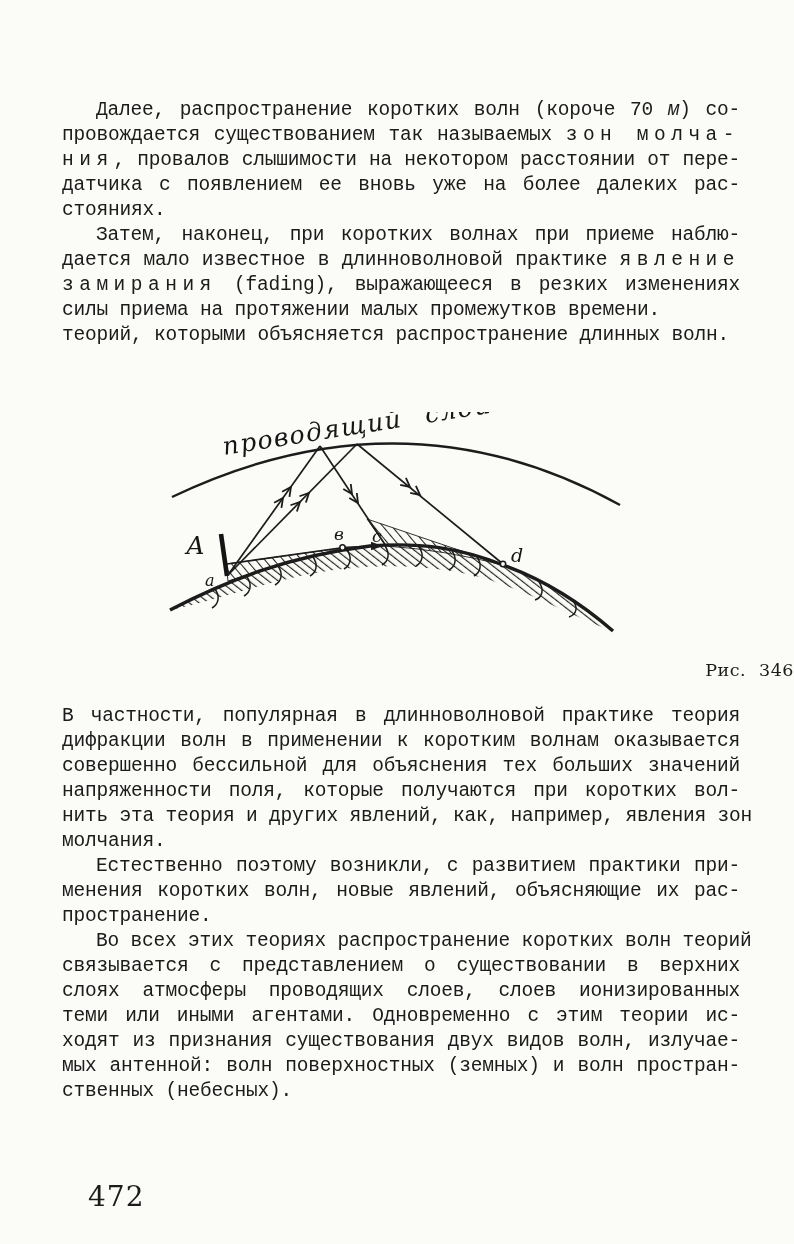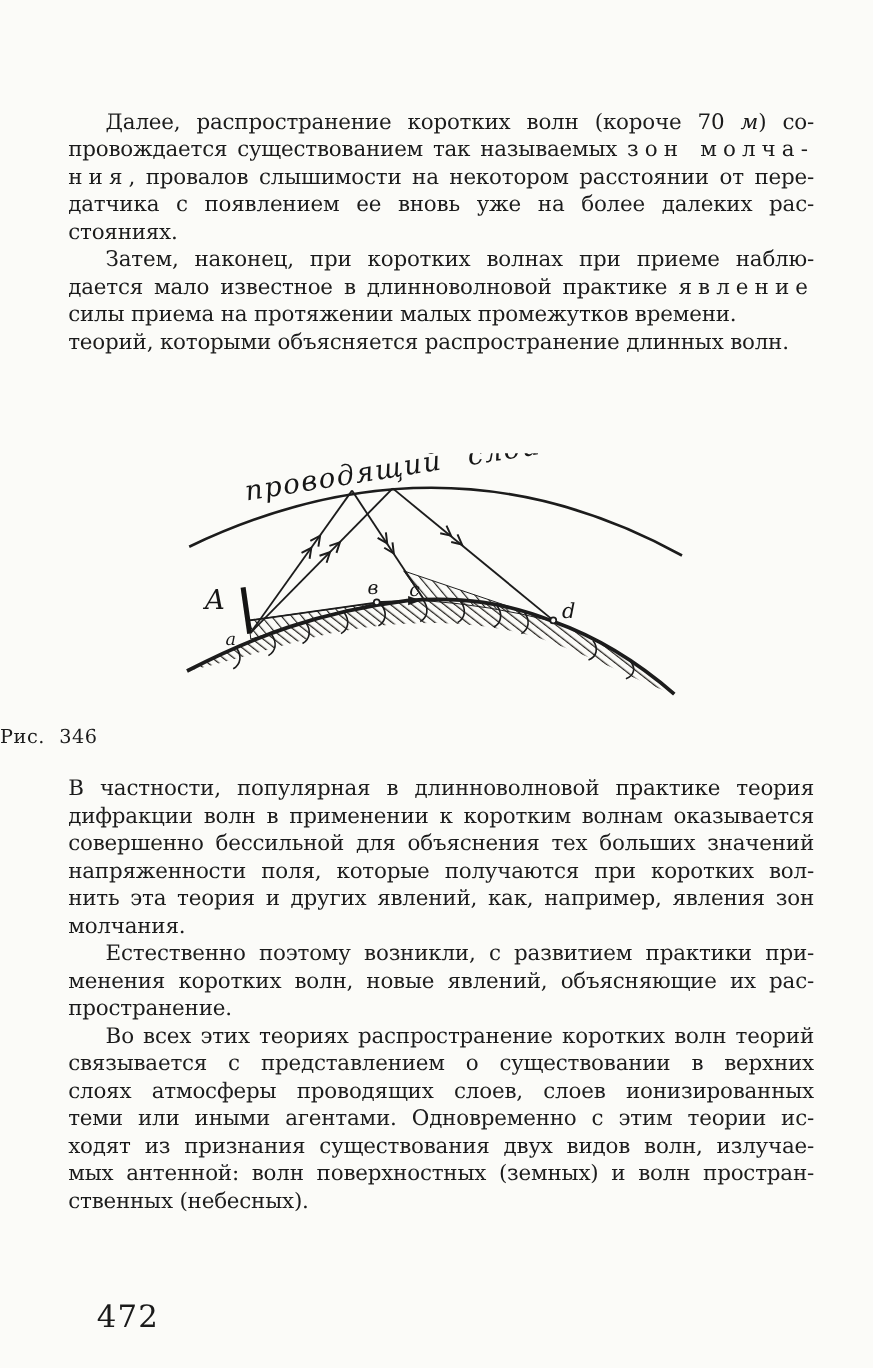--- a/index.html
+++ b/index.html
@@ -1,50 +1,51 @@
 <!DOCTYPE html>
 <html><head>
 <meta charset="utf-8">
 <style>
   html,body{margin:0;padding:0;}
   body{
     width:794px;height:1244px;position:relative;overflow:hidden;
     background:#fbfbf8;color:#1b1b1b;
     font-family:"DejaVu Serif","Liberation Serif",serif;
   }
-  .textblock{position:absolute;left:62px;width:678px;}
+  .textblock{position:absolute;left:62px;width:678px;font-family:Liberation Mono, monospace;}
   .tline{
     height:25px;line-height:25px;font-size:19.5px;letter-spacing:-0.2px;
     text-align:justify;text-align-last:justify;white-space:nowrap;
   }
   .tline.last{text-align-last:left;}
   .tline.ind{text-indent:34px;}
   .sp{letter-spacing:5.5px;}
   .it{font-style:italic;}
   #figure-wrap{position:absolute;left:150px;top:412px;width:540px;height:242px;}
-  #caption{position:absolute;left:0;top:660px;width:794px;text-align:left;
+  #caption{position:absolute;left:0;top:660px;width:794px;text-align:right;
     font-size:17.5px;word-spacing:7px;letter-spacing:0.5px;}
   #pagenum{position:absolute;left:88px;top:1180px;font-size:28px;letter-spacing:1px;}
   .figtext{font-family:"DejaVu Serif","Liberation Serif",serif;font-style:italic;fill:#161616;}
   svg .stroke{stroke:#1c1c1c;fill:none;}
 </style>
 </head>
 <body>
 
 <div class="textblock" style="top:98px">
     <div>
       <div class="tline ind"><span>Далее, распространение коротких волн (короче 70 </span><span class="it">м</span><span>) со-</span></div>
       <div class="tline"><span>провождается существованием так называемых </span><span class="sp">зон молча-</span></div>
       <div class="tline"><span class="sp">ния</span><span>, провалов слышимости на некотором расстоянии от пере-</span></div>
       <div class="tline"><span>датчика с появлением ее вновь уже на более далеких рас-</span></div>
       <div class="tline last"><span>стояниях.</span></div>
     </div>
     <div>
       <div class="tline ind"><span>Затем, наконец, при коротких волнах при приеме наблю-</span></div>
       <div class="tline"><span>дается мало известное в длинноволновой практике </span><span class="sp">явление</span></div>
+      <div class="tline"><span class="sp">замирания</span><span> (fading), выражающееся в резких изменениях</span></div>
       <div class="tline last"><span>силы приема на протяжении малых промежутков времени.</span></div>
     </div>
     <div>
       <div class="tline last"><span>теорий, которыми объясняется распространение длинных волн.</span></div>
     </div>
   </div>
 
 <div id="figure-wrap">
   <svg viewBox="0 0 540 240" width="540" height="242">
     <defs>

